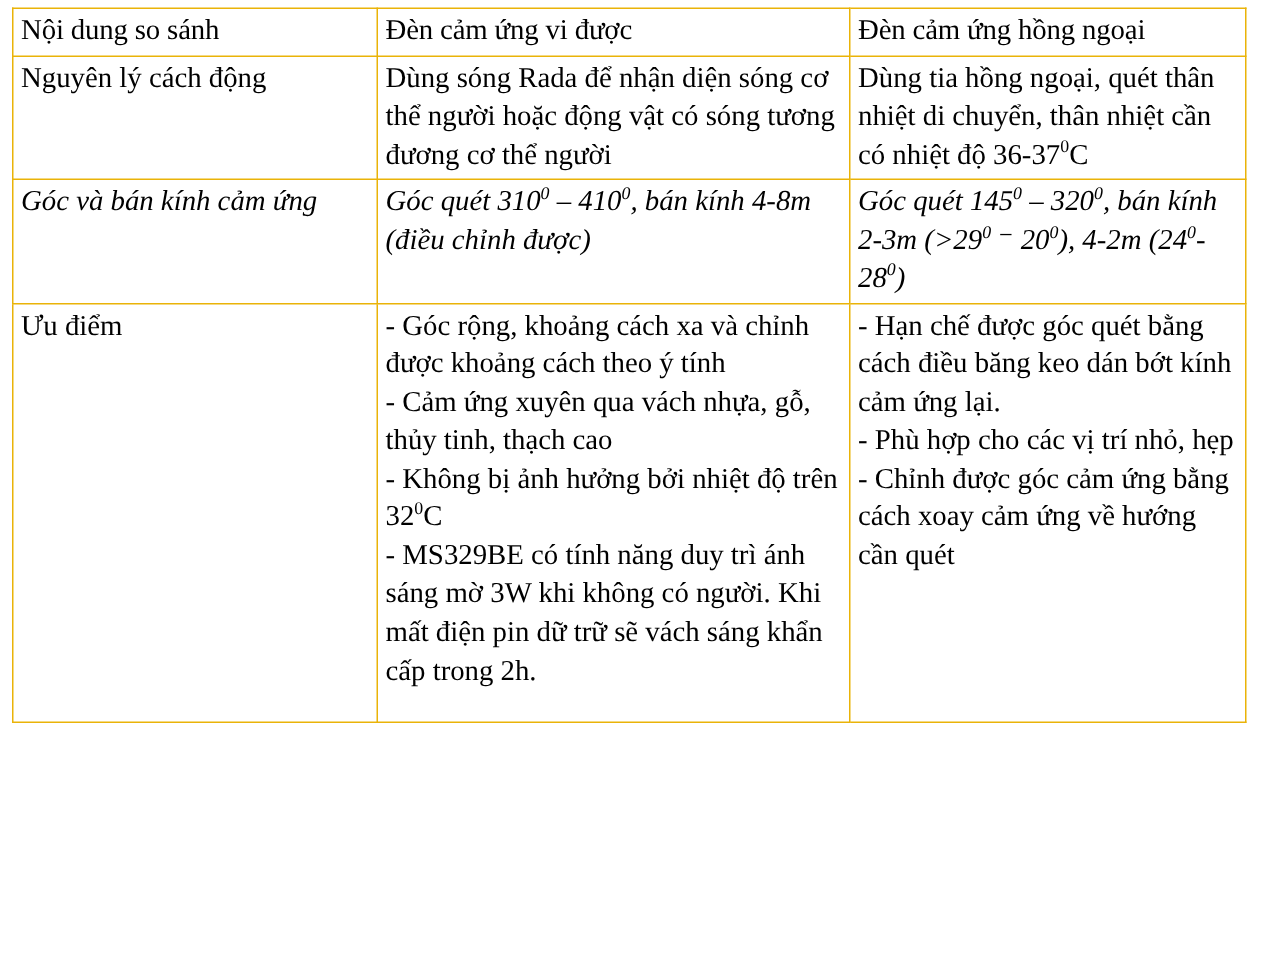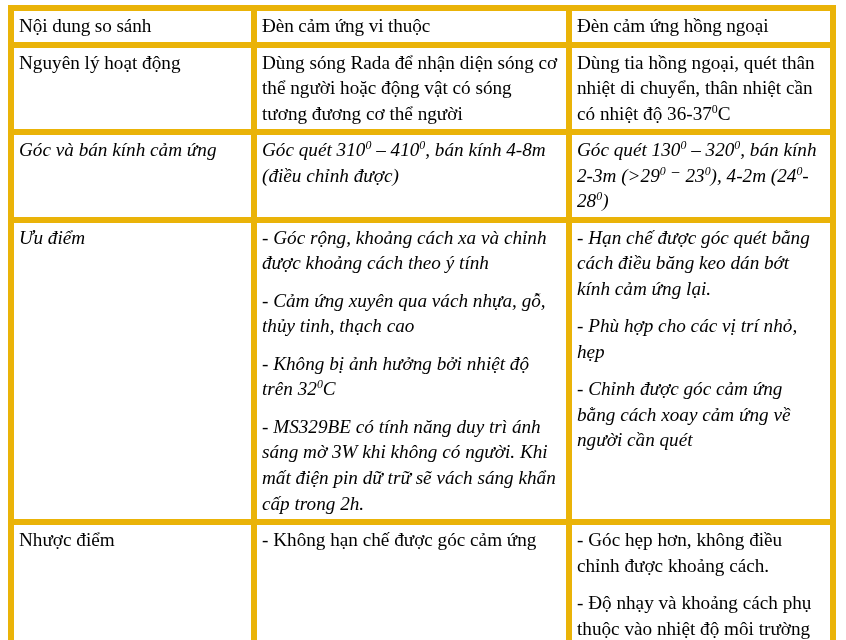--- a/index.html
+++ b/index.html
@@ -22,21 +22,21 @@
   }
   table.cmp {
     position: absolute;
     left: 8px;
     top: 5px;
     width: 822px;
     border-collapse: collapse;
     table-layout: fixed;
   }
   table.cmp td, table.cmp th {
-    border: 6px solid #eab308;
+    border: 1px solid #eab308;
     vertical-align: top;
     padding: 2px 5px 3px 5px;
     font-size: 19.2px;
     line-height: 1.33;
     font-weight: normal;
     text-align: left;
   }
   col.c1 { width: 243px; }
   col.c2 { width: 315px; }
   col.c3 { width: 264px; }
@@ -50,95 +50,85 @@
   }
   td.label-cell {
     text-align: left;
     padding-left: 8px;
   }
   td.just {
     text-align: justify;
     text-justify: inter-word;
   }
   .para { margin: 0; padding: 0; }
-  .para + .para { margin-top: 12px; }
+  .para + .para { margin-top: 0px; }
   sup {
     font-size: 0.62em;
     vertical-align: super;
     line-height: 0;
   }
   .row-principle td { height: 72px; }
   .row-angle td { height: 63px; font-style: italic; }
-  .row-pros td { height: 273px; font-style: italic; }
+  .row-pros td { height: 273px; }
   .row-cons td { height: 127px; }
 </style>
 </head>
 <body>
 
 <div id="sheet">
 
   <table class="cmp">
     <colgroup>
       <col class="c1">
       <col class="c2">
       <col class="c3">
     </colgroup>
 
     <thead>
       <tr>
         <th>Nội dung so sánh</th>
-        <th>Đèn cảm ứng vi thuộc</th>
+        <th>Đèn cảm ứng vi được</th>
         <th>Đèn cảm ứng hồng ngoại</th>
       </tr>
     </thead>
 
     <tbody>
 
       <tr class="row-principle">
-        <td class="label-cell">Nguyên lý hoạt động</td>
+        <td class="label-cell">Nguyên lý cách động</td>
         <td class="just">
           <p class="para">Dùng sóng Rada để nhận diện sóng cơ thể người hoặc động vật có sóng tương đương cơ thể người</p>
         </td>
         <td class="just">
           <p class="para"><span>Dùng tia hồng ngoại, quét thân nhiệt di chuyển, thân nhiệt cần có nhiệt độ 36-37</span><sup>0</sup><span>C</span></p>
         </td>
       </tr>
 
       <tr class="row-angle">
         <td class="label-cell">Góc và bán kính cảm ứng</td>
         <td class="just">
           <p class="para"><span>Góc quét 310</span><sup>0</sup><span> – 410</span><sup>0</sup><span>, bán kính 4-8m (điều chỉnh được)</span></p>
         </td>
         <td class="just">
-          <p class="para"><span>Góc quét 130</span><sup>0</sup><span> – 320</span><sup>0</sup><span>, bán kính 2-3m (&gt;29</span><sup>0</sup><span> ⁻ 23</span><sup>0</sup><span>), 4-2m (24</span><sup>0</sup><span>-28</span><sup>0</sup><span>)</span></p>
+          <p class="para"><span>Góc quét 145</span><sup>0</sup><span> – 320</span><sup>0</sup><span>, bán kính 2-3m (&gt;29</span><sup>0</sup><span> ⁻ 20</span><sup>0</sup><span>), 4-2m (24</span><sup>0</sup><span>-28</span><sup>0</sup><span>)</span></p>
         </td>
       </tr>
 
       <tr class="row-pros">
         <td class="label-cell">Ưu điểm</td>
         <td class="just">
           <p class="para">- Góc rộng, khoảng cách xa và chỉnh được khoảng cách theo ý tính</p>
           <p class="para">- Cảm ứng xuyên qua vách nhựa, gỗ, thủy tinh, thạch cao</p>
           <p class="para"><span>- Không bị ảnh hưởng bởi nhiệt độ trên 32</span><sup>0</sup><span>C</span></p>
           <p class="para">- MS329BE có tính năng duy trì ánh sáng mờ 3W khi không có người. Khi mất điện pin dữ trữ sẽ vách sáng khẩn cấp trong 2h.</p>
         </td>
         <td class="just">
           <p class="para">- Hạn chế được góc quét bằng cách điều băng keo dán bớt kính cảm ứng lại.</p>
           <p class="para">- Phù hợp cho các vị trí nhỏ, hẹp</p>
-          <p class="para">- Chỉnh được góc cảm ứng bằng cách xoay cảm ứng về người cần quét</p>
+          <p class="para">- Chỉnh được góc cảm ứng bằng cách xoay cảm ứng về hướng cần quét</p>
         </td>
       </tr>
 
-      <tr class="row-cons">
-        <td class="label-cell">Nhược điểm</td>
-        <td class="just">
-          <p class="para">- Không hạn chế được góc cảm ứng</p>
-        </td>
-        <td class="just">
-          <p class="para">- Góc hẹp hơn, không điều chỉnh được khoảng cách.</p>
-          <p class="para">- Độ nhạy và khoảng cách phụ thuộc vào nhiệt độ môi trường và hướng di chuyển của thân nhiệt.</p>
-        </td>
-      </tr>
 
     </tbody>
   </table>
 
 </div>
 
 </body></html>

